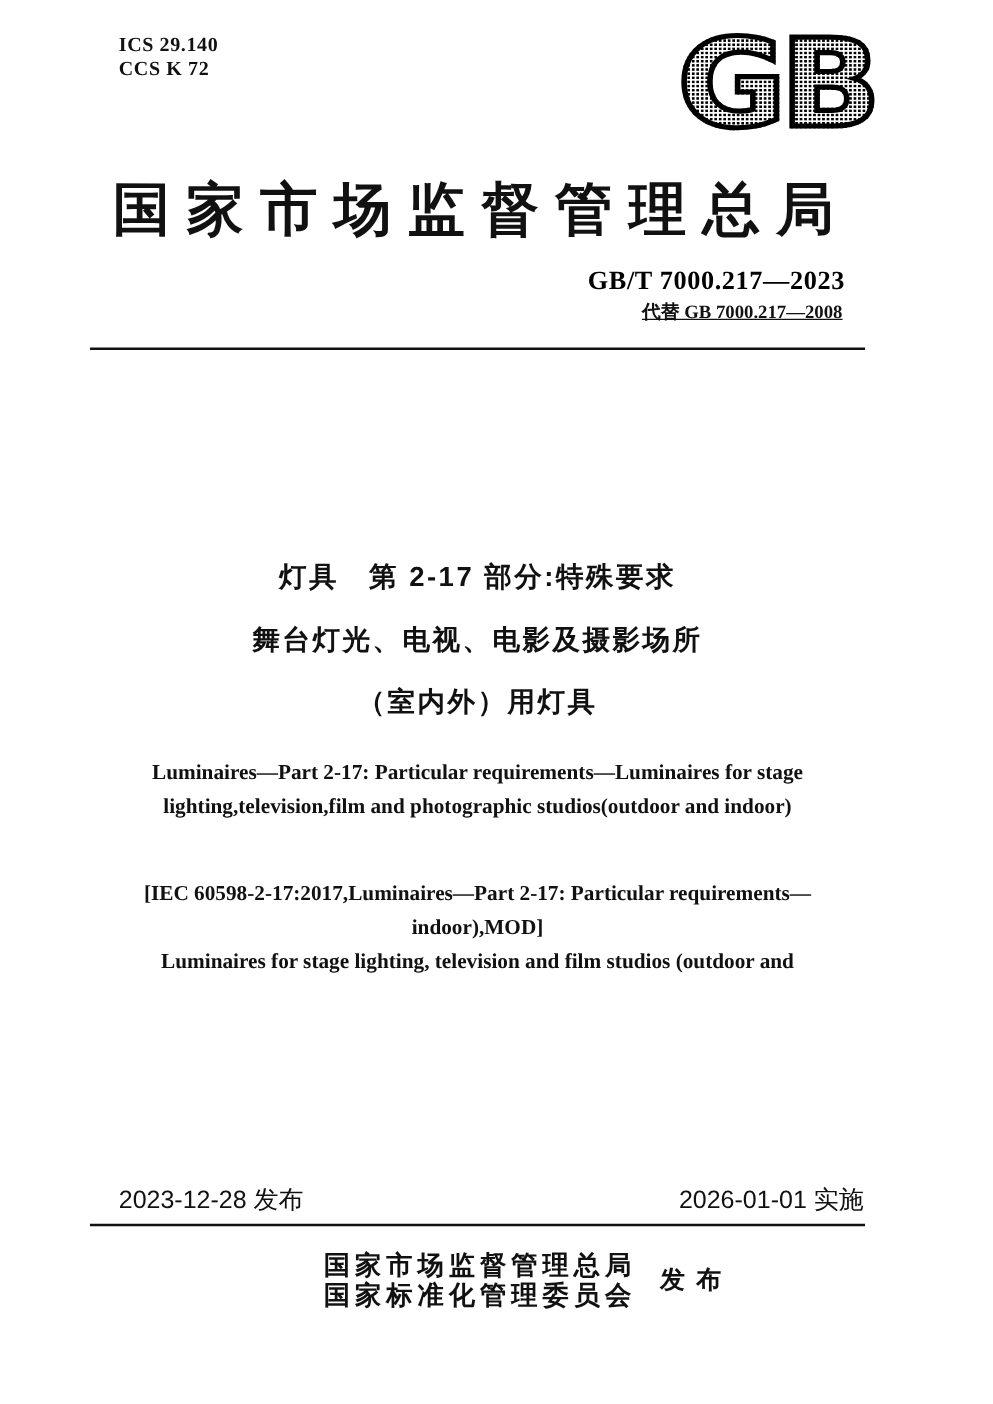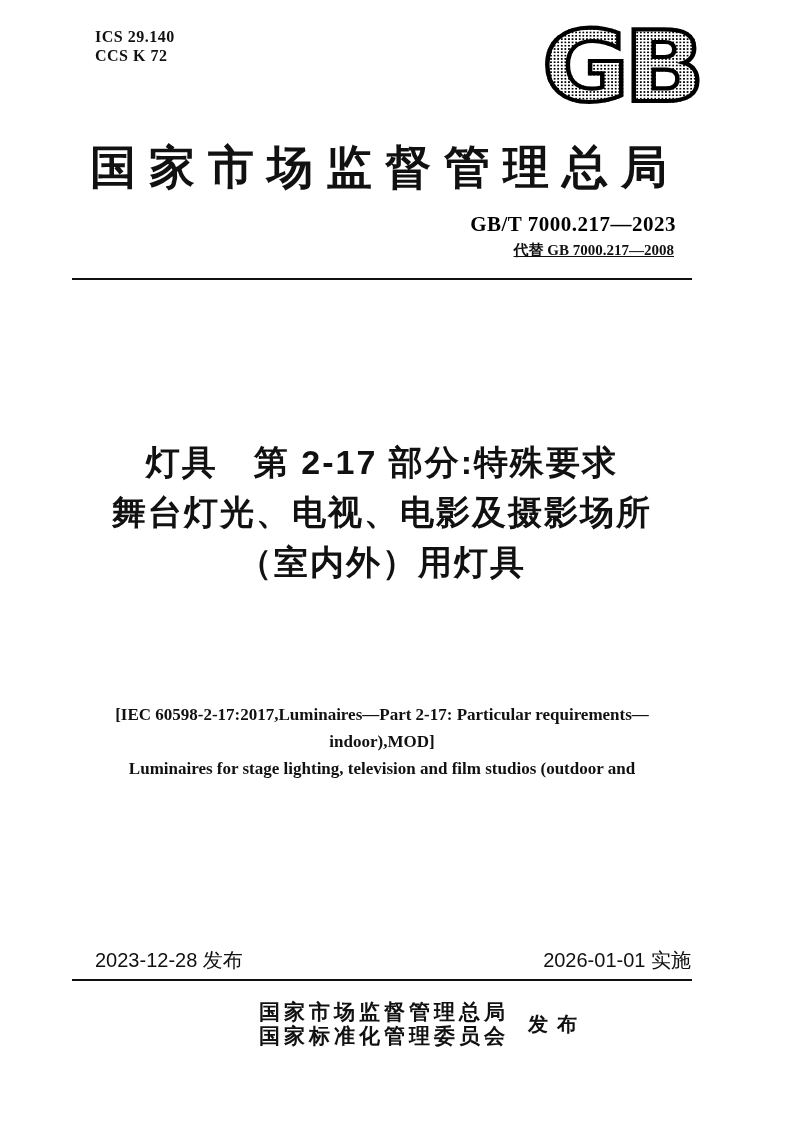--- a/index.html
+++ b/index.html
@@ -71,21 +71,21 @@
   .rule { position: absolute; background: #111; height: 2px; }
   .rule-top { left: 72px; right: 58px; top: 278px; }
   .rule-bottom { left: 72px; right: 58px; top: 979px; }
 
   
   .cn-title {
     position: absolute; left: 72px; right: 58px; top: 437px;
     text-align: center;
     font-family: "Liberation Sans", "DejaVu Sans", sans-serif;
     font-weight: bold;
-    font-size: 34px; line-height: 50px;
+    font-size: 22px; line-height: 50px;
     color: #111; letter-spacing: 2px;
   }
 
   
   .en-title {
     position: absolute; left: 72px; right: 58px; top: 604px;
     text-align: center;
     font: bold 17px/27px "Liberation Serif", "DejaVu Serif", serif;
     color: #111;
   }
@@ -142,20 +142,24 @@
   <div class="replaces">代替 GB 7000.217—2008</div>
 
   <div class="rule rule-top"></div>
 
   <div class="cn-title">
     <div>灯具　第 2-17 部分:特殊要求</div>
     <div>舞台灯光、电视、电影及摄影场所</div>
     <div>（室内外）用灯具</div>
   </div>
 
+  <div class="en-title">
+    <div>Luminaires—Part 2-17: Particular requirements—Luminaires for stage</div>
+    <div>lighting,television,film and photographic studios(outdoor and indoor)</div>
+  </div>
 
   <div class="iec-note">
     <div>[IEC 60598-2-17:2017,Luminaires—Part 2-17: Particular requirements—</div>
     <div>indoor),MOD]</div>
     <div>Luminaires for stage lighting, television and film studios (outdoor and</div>
   </div>
 
   <div class="date-row">
     <span>2023-12-28 发布</span>
     <span>2026-01-01 实施</span>

